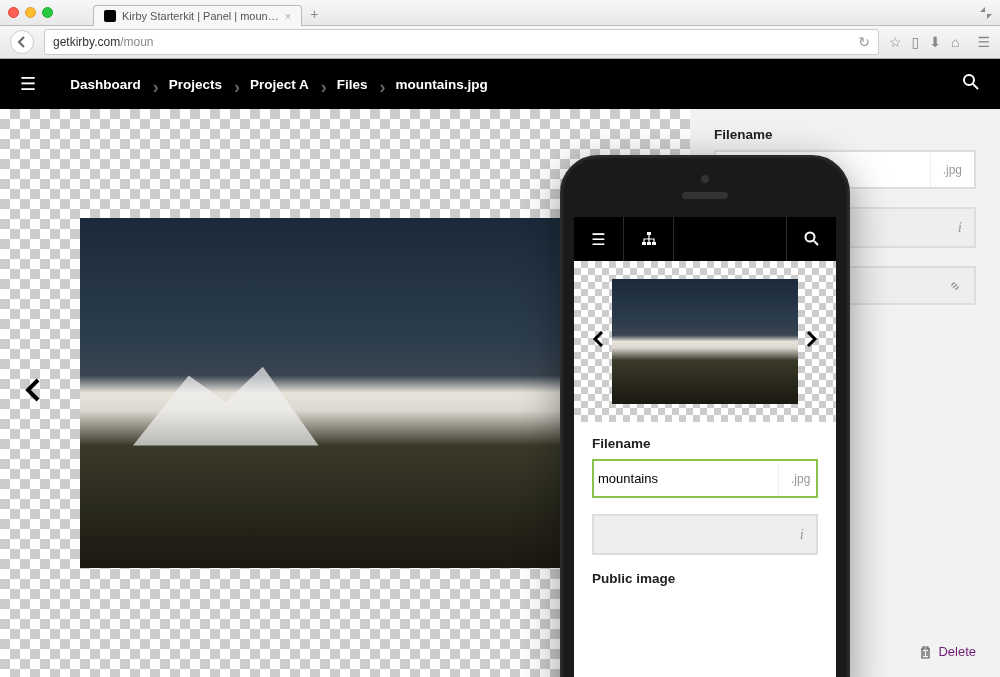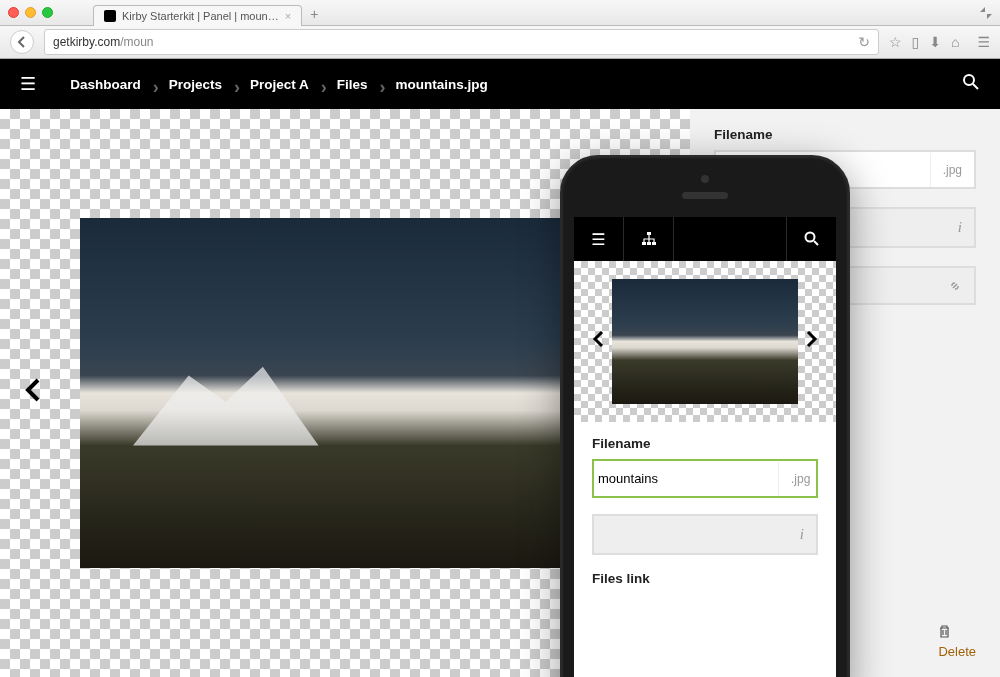--- a/index.html
+++ b/index.html
@@ -42,21 +42,21 @@
 .arrow-left { left: 15px; }
 .mountain-img { margin-left: 80px; margin-top: 0px; width: 530px; height: 350px; background: linear-gradient(180deg, #1a2a3a 0%, #2c3d4d 35%, #3a4550 45%, #e8e4dc 50%, #dcd8d0 55%, #3a3a2a 65%, #1a1810 100%); position: relative; }
 .mountain-img::before { content: ''; position: absolute; bottom: 35%; left: 10%; width: 35%; height: 25%; background: rgba(240,240,240,0.7); clip-path: polygon(0 100%, 30% 20%, 50% 50%, 70% 10%, 100% 100%); }
 
 .sidebar { width: 310px; background: #f2f2f2; padding: 18px 24px; display: flex; flex-direction: column; gap: 18px; }
 .field-label { font-size: 13.5px; font-weight: 700; color: #222; margin-bottom: 8px; }
 .input-group { display: flex; border: 2px solid #ddd; background: #fff; align-items: center; }
 .input-group input { flex: 1; border: none; padding: 10px 4px; font-size: 13px; outline: none; }
 .input-addon { padding: 10px 12px; color: #999; font-size: 12px; border-left: 1px solid #eee; display: flex; align-items: center; }
 .actions { margin-top: auto; display: flex; justify-content: flex-end; gap: 20px; padding-top: 20px; }
-.action { color: #a16207; font-size: 13px; display: flex; align-items: flex-start; gap: 6px; flex-direction: column; }
+.action { color: #701a75; font-size: 13px; display: flex; align-items: flex-end; gap: 6px; }
 
 
 .phone { position: absolute; left: 560px; top: 155px; width: 290px; height: 560px; background: #1a1a1a; border-radius: 38px; padding: 60px 12px 0 12px; border: 2px solid #2a2a2a; box-shadow: 0 10px 40px rgba(0,0,0,0.4), inset 0 0 3px rgba(255,255,255,0.15); }
 .phone-speaker { position: absolute; top: 35px; left: 50%; transform: translateX(-50%); width: 46px; height: 7px; background: #333; border-radius: 4px; }
 .phone-camera { position: absolute; top: 18px; left: 50%; transform: translateX(-50%); width: 8px; height: 8px; background: #333; border-radius: 50%; }
 .phone-screen { background: #fff; height: 460px; overflow: hidden; }
 .phone-header { background: #000; display: flex; height: 44px; }
 .ph-btn { width: 50px; display: flex; align-items: center; justify-content: center; color: #fff; font-size: 16px; border-right: 1px solid #2a2a2a; }
 .ph-btn:last-child { border-right: none; margin-left: auto; border-left: 1px solid #2a2a2a; }
 .phone-preview { background-image: linear-gradient(45deg, #ccc 25%, transparent 25%), linear-gradient(-45deg, #ccc 25%, transparent 25%), linear-gradient(45deg, transparent 75%, #ccc 75%), linear-gradient(-45deg, transparent 75%, #ccc 75%); background-size: 14px 14px; background-position: 0 0, 0 7px, 7px -7px, -7px 0px; background-color: #fff; padding: 18px; display: flex; align-items: center; gap: 8px; }
@@ -221,17 +221,17 @@
           <input type="text" value="mountains" style="">
           <div class="input-addon">.jpg</div>
         </div>
       </div>
       <div>
         <div class="readonly">
           <span class="ad">i</span>
         </div>
       </div>
       <div>
-        <div class="field-label">Files link</div>
+        <div class="field-label">Public image</div>
       </div>
     </div>
   </div>
 </div>
 
 </body></html>

